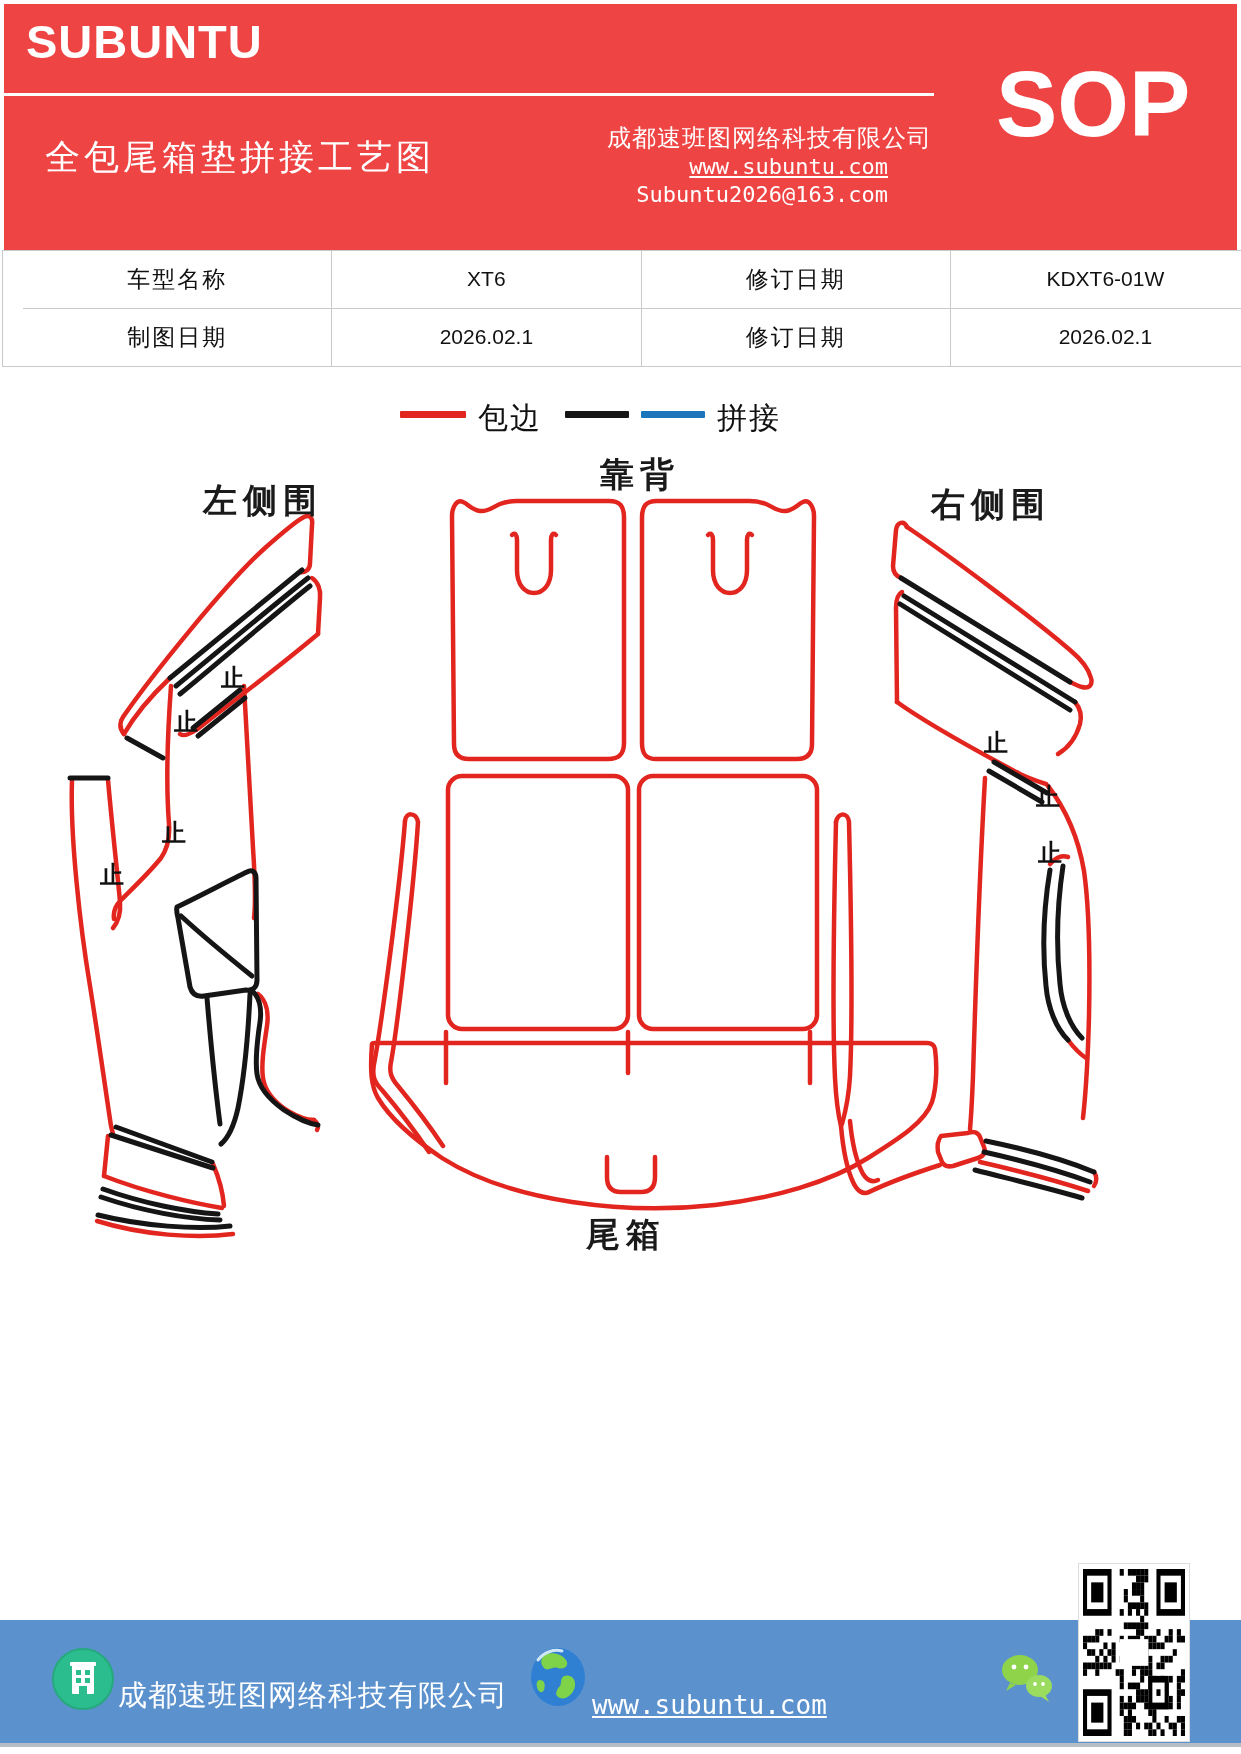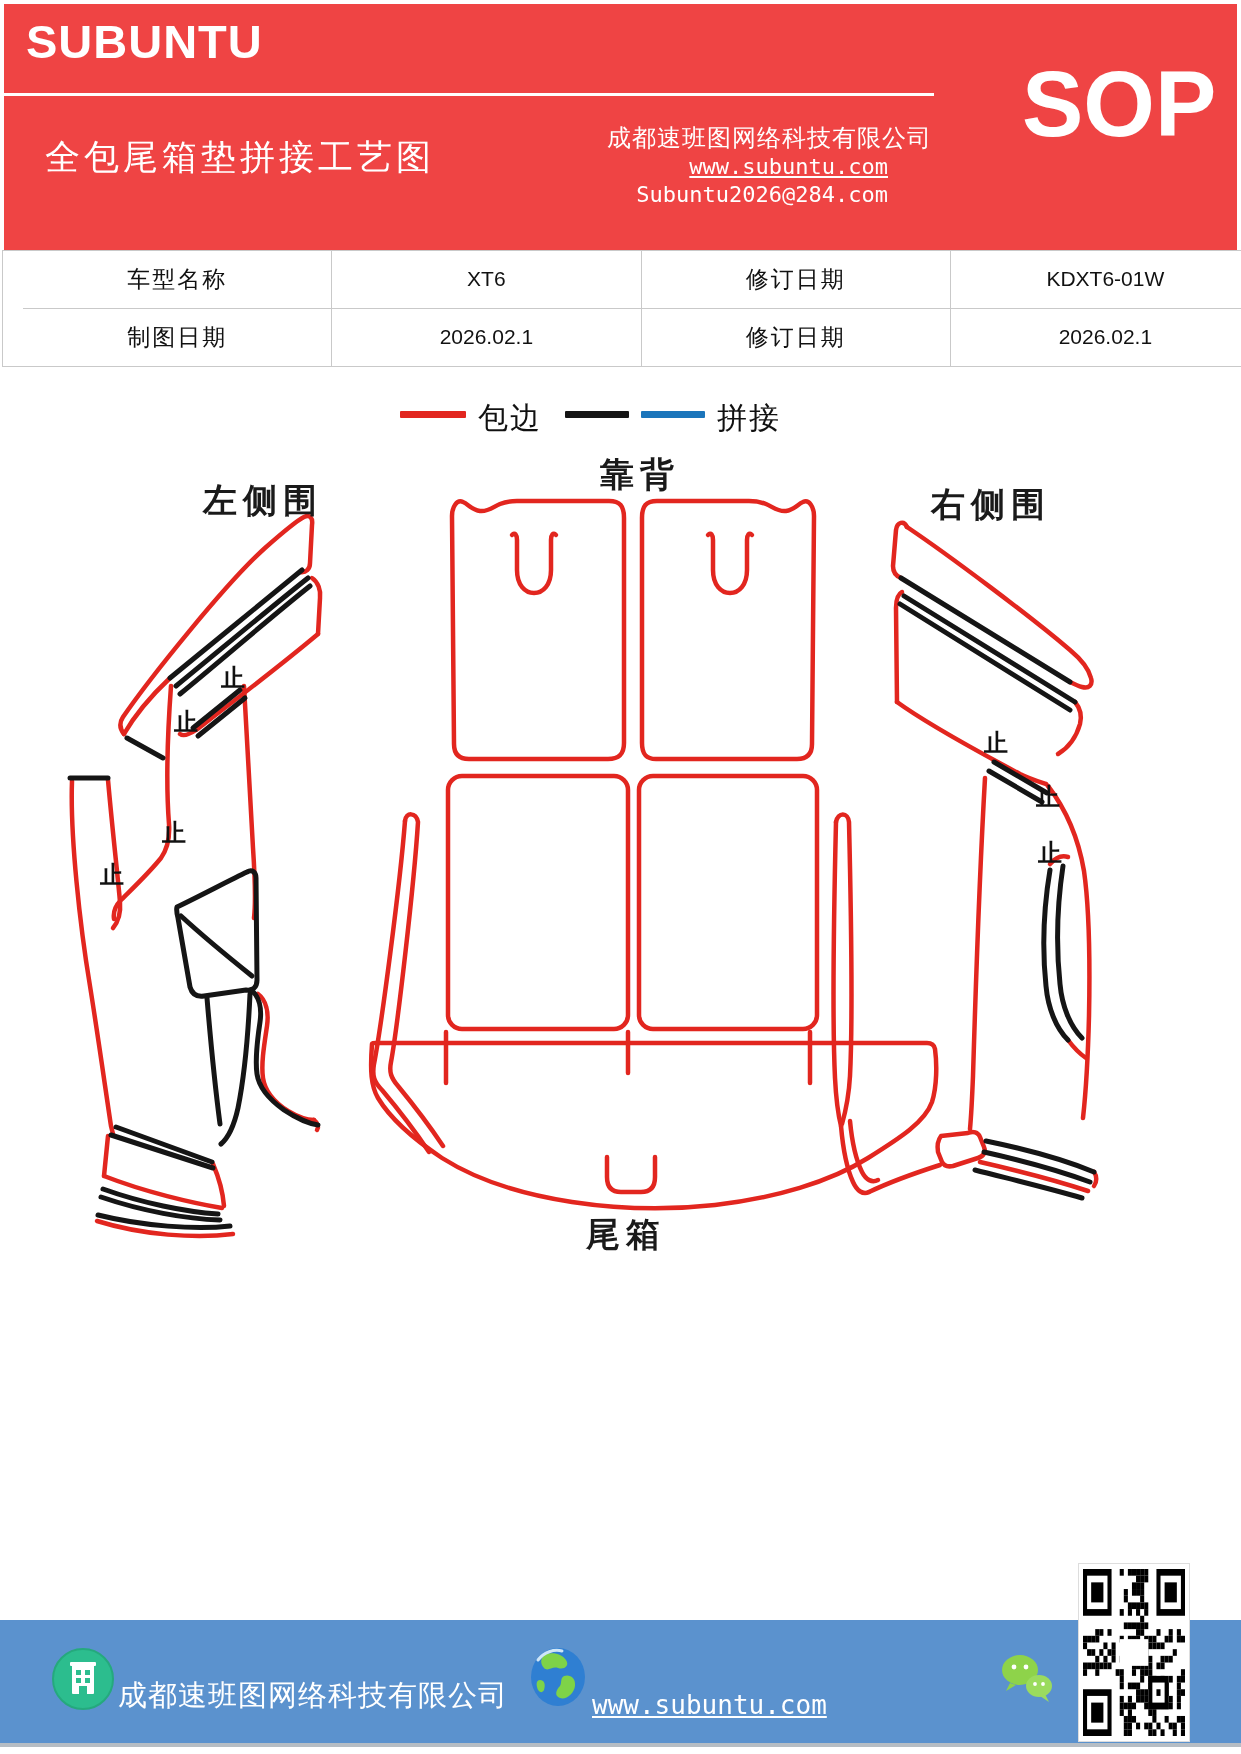--- a/index.html
+++ b/index.html
@@ -6,21 +6,21 @@
   .page{position:relative;width:1241px;height:1754px;background:#ffffff;font-family:"Liberation Sans",sans-serif;overflow:hidden;margin:0 auto;}
 
   
   .header{position:absolute;left:4px;top:4px;width:1233px;height:276px;background:#ef4444;color:#fff;}
   .logo{position:absolute;left:22px;top:10px;font-size:47px;font-weight:900;letter-spacing:1px;}
   .header-rule{position:absolute;left:0;top:89px;width:930px;height:3px;background:#fff;}
   .page-title{position:absolute;left:26px;top:130px;font-size:35px;letter-spacing:4px;font-family:"DejaVu Serif","Liberation Serif",serif;font-weight:500;margin-left:15px;}
   .hdr-company{position:absolute;left:558px;top:118px;width:370px;text-align:right;font-size:24px;letter-spacing:1px;font-family:"DejaVu Serif","Liberation Serif",serif;}
   .hdr-site{position:absolute;left:558px;top:150px;width:326px;text-align:right;font-size:22px;text-decoration:underline;font-family:"DejaVu Sans Mono","Liberation Mono",monospace;}
   .hdr-mail{position:absolute;left:558px;top:178px;width:326px;text-align:right;font-size:22px;font-family:"DejaVu Sans Mono","Liberation Mono",monospace;}
-  .sop{position:absolute;left:1018px;top:48px;font-size:92px;font-weight:800;letter-spacing:0px;}
+  .sop{position:absolute;left:992px;top:48px;font-size:92px;font-weight:800;letter-spacing:0px;}
 
   
   .info-table{position:absolute;left:2px;top:250px;width:1237px;height:115px;display:grid;grid-template-columns:1fr 1fr 1fr 1fr;grid-template-rows:1fr 1fr;border:1px solid #c9c9c9;background:#fff;padding-left:20px;}
   .cell{border-right:1px solid #c9c9c9;border-bottom:1px solid #c9c9c9;display:flex;align-items:center;justify-content:center;color:#111;}
   .cell:nth-child(4n){border-right:none;}
   .cell:nth-child(n+5){border-bottom:none;}
   .cell.lab{font-family:"DejaVu Serif","Liberation Serif",serif;font-size:23px;letter-spacing:2px;}
   .cell.val{font-size:21px;font-weight:500;}
 
   
@@ -50,21 +50,21 @@
 <body>
 
 <div class="page">
 
   <div class="header">
     <div class="logo">SUBUNTU</div>
     <div class="header-rule"></div>
     <div class="page-title">全包尾箱垫拼接工艺图</div>
     <div class="hdr-company">成都速班图网络科技有限公司</div>
     <div class="hdr-site">www.subuntu.com</div>
-    <div class="hdr-mail">Subuntu2026@284.com</div>
+    <div class="hdr-mail">Subuntu2026@163.com</div>
     <div class="sop">SOP</div>
   </div>
 
   <div class="info-table">
     <div class="cell lab">车型名称</div>
     <div class="cell val">XT6</div>
     <div class="cell lab">修订日期</div>
     <div class="cell val">KDXT6-01W</div>
     <div class="cell lab">制图日期</div>
     <div class="cell val">2026.02.1</div>

